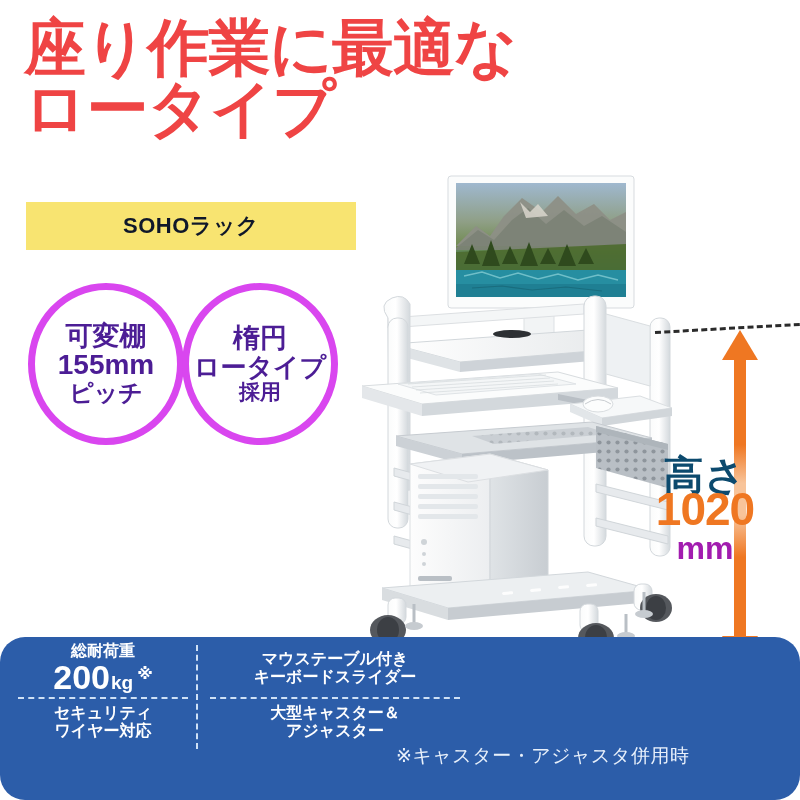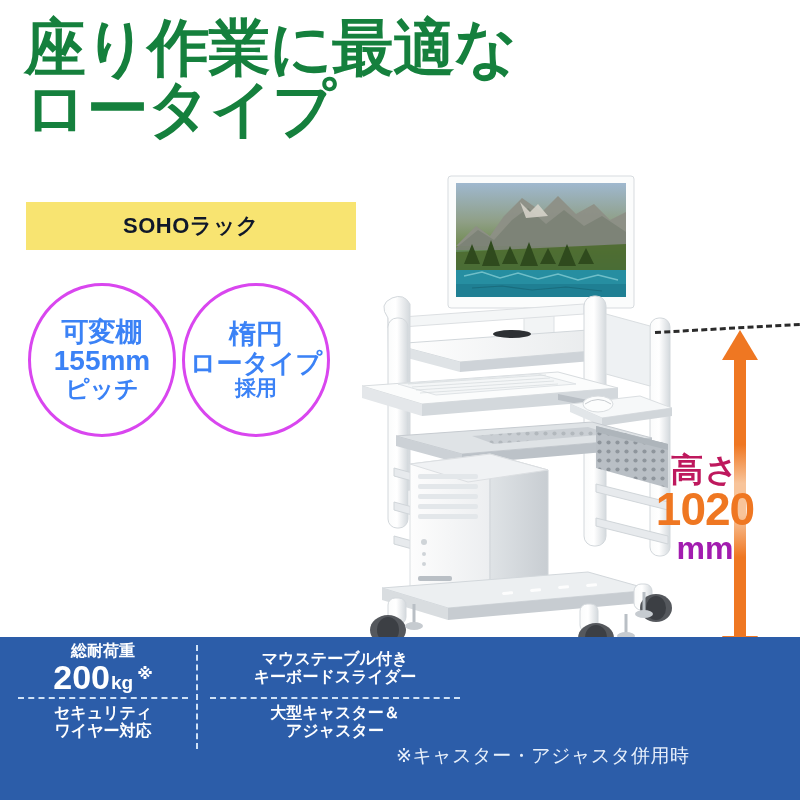--- a/index.html
+++ b/index.html
@@ -7,38 +7,38 @@
     width:800px;height:800px;overflow:hidden;
     background:#ffffff;
     font-family:"Liberation Sans","DejaVu Sans",sans-serif;
     position:relative;
   }
   #stage{position:absolute;inset:0;width:800px;height:800px;overflow:hidden;background:#fff;}
 
   
   .headline{
     position:absolute;left:24px;top:18px;width:600px;
-    font-size:62px;line-height:0.98;font-weight:bold;color:#15803d;
+    font-size:62px;line-height:0.98;font-weight:bold;color:#ef4444;
     letter-spacing:-1px;white-space:pre-line;
   }
 
   
   .yellow-band{
     position:absolute;left:26px;top:202px;width:330px;height:48px;
     background:#f8e471;display:flex;align-items:center;justify-content:center;
   }
   .yellow-band .txt{
     font-size:22px;font-weight:bold;color:#0f172a;letter-spacing:0.5px;
   }
 
   
   .badge{
-    position:absolute;border:3px solid #d946ef;border-radius:50%;
+    position:absolute;border:7px solid #d946ef;border-radius:50%;
     display:flex;flex-direction:column;align-items:center;justify-content:center;
-    color:#3b82f6;font-weight:bold;background:rgba(255,255,255,0.55);
+    color:#4c1d95;font-weight:bold;background:rgba(255,255,255,0.55);
     text-align:center;
   }
   #badge-1{left:28px;top:283px;width:142px;height:148px;}
   #badge-2{left:182px;top:283px;width:142px;height:148px;}
   .badge .l1{font-size:27px;line-height:1.06;}
   .badge .l2{font-size:28px;line-height:1.08;}
   .badge .l3{font-size:24px;line-height:1.08;}
   #badge-2 .l1{font-size:27px;}
   #badge-2 .l2{font-size:26px;}
   #badge-2 .l3{font-size:21px;}
@@ -49,28 +49,29 @@
 
   
   .dash-line{position:absolute;height:0;border-top:3px dashed #2b2b2b;}
   #dash-top{left:655px;top:331px;width:145px;transform:rotate(-3.2deg);transform-origin:left center;}
   #dash-bottom{left:655px;top:663px;width:145px;border-top-color:#ffffff;transform:rotate(-2deg);transform-origin:left center;}
 
   #arrow-col{position:absolute;left:718px;top:330px;width:44px;height:336px;}
   #arrow-col svg{display:block;width:100%;height:100%;}
 
   .h-label{position:absolute;right:20px;text-align:center;width:150px;font-weight:bold;}
-  #h-kanji{top:448px;font-size:33px;color:#be185d;letter-spacing:1px;}
+  #h-kanji{top:448px;font-size:40px;color:#0c4a6e;letter-spacing:1px;}
   #h-num{top:488px;font-size:46px;color:#ef7722;line-height:0.95;letter-spacing:-1px;}
   #h-mm{top:530px;font-size:32px;color:#a21caf;}
 
   
   #footer{
     position:absolute;left:0;top:637px;width:800px;height:163px;background:#2c5da9;
     overflow:hidden;
+    border-radius:25px;
   }
   .kgline{display:flex;align-items:baseline;justify-content:center;}
   .kgline .big{font-size:34px;line-height:1;}
   .kgline .kg{font-size:19px;margin-left:1px;}
   .kgline .ast{font-size:16px;margin-left:4px;position:relative;top:-10px;}
 
   .vdiv{position:absolute;top:8px;height:104px;border-left:2px dashed #cfe0f5;}
   .hdiv{position:absolute;left:8px;border-top:2px dashed #cfe0f5;}
 
   

